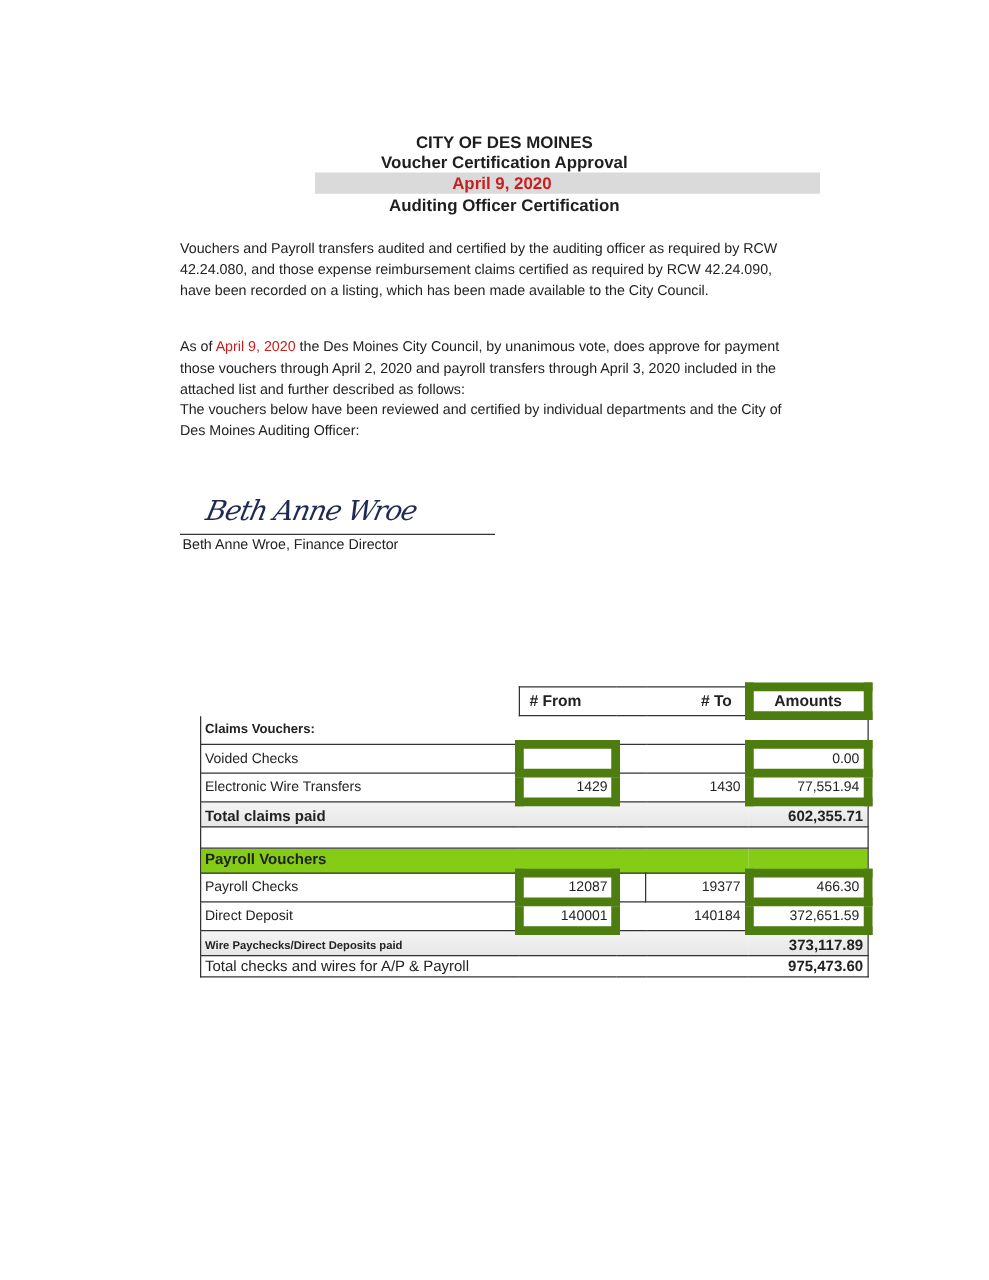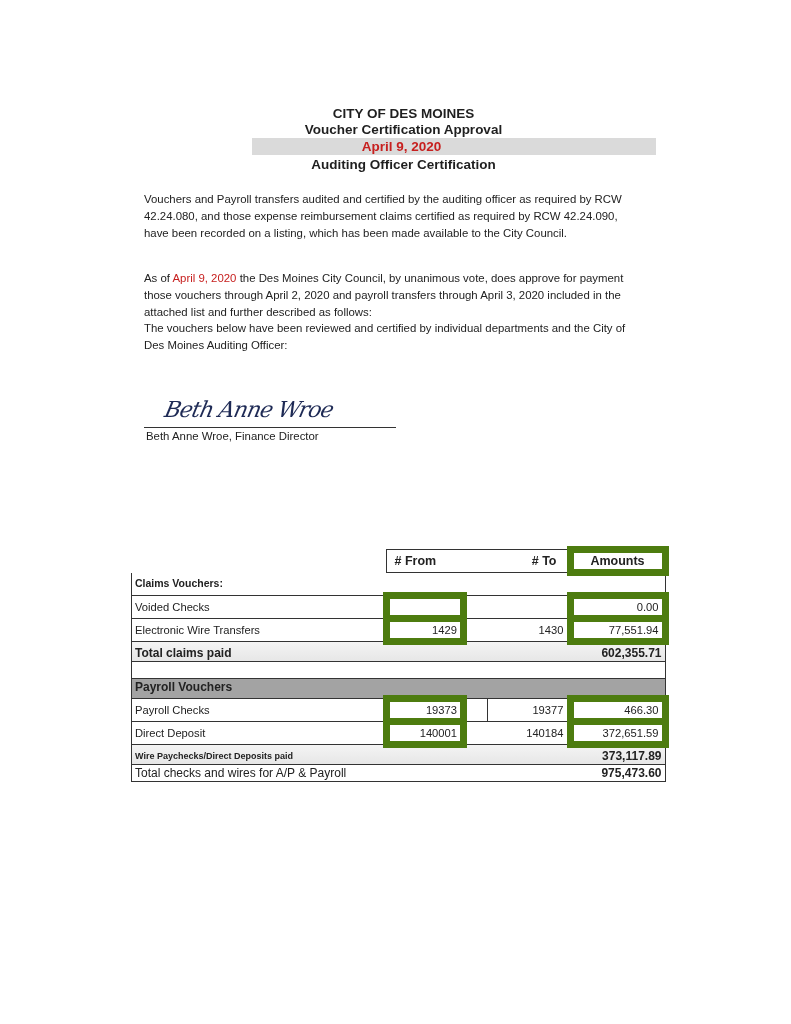--- a/index.html
+++ b/index.html
@@ -15,36 +15,36 @@
     .para { position: absolute; left: 144px; width: 500px; font-size: 11.4px; line-height: 17.2px; color: #222; }
     .p1 { top: 191px; }
     .p2 { top: 270px; }
     .p3 { top: 320px; }
     .red { color: #c7201f; }
     .sig { position: absolute; left: 165px; top: 397px; font-family: "DejaVu Serif", serif; font-style: italic;
       font-size: 22px; color: #1e2a55; letter-spacing: -1px; transform: skewX(-12deg); }
     .sig-line { position: absolute; left: 144px; top: 427px; width: 252px; height: 0; border-top: 1.2px solid #333; }
     .sig-name { position: absolute; left: 146px; top: 430px; font-size: 11.4px; color: #222; }
 
-    table.vt { position: absolute; left: 131px; top: 546px; border-collapse: collapse; font-size: 11.2px; color: #222; }
+    table.vt { position: absolute; left: 160px; top: 546px; border-collapse: collapse; font-size: 11.2px; color: #222; }
     table.vt td { padding: 0 3px; height: 16px; line-height: 16px; white-space: nowrap; }
     .c1 { width: 248px; }
     .c2 { width: 66px; }
     .c3 { width: 18px; }
     .c4 { width: 66px; }
     .c5 { width: 82px; }
     .num { text-align: right; }
     .hdr td { font-weight: bold; font-size: 12.5px; height: 18px; line-height: 18px; }
     .bx { border: 7px solid #4d7c0f; }
     .bl { border-left: 1px solid #333; }
     .br { border-right: 1px solid #333; }
     .bt { border-top: 1px solid #333; }
     .bb { border-bottom: 1px solid #333; }
     .shade { background: linear-gradient(#f4f4f4, #e6e6e6); }
-    .blue { background: #a3a3a3; }
+    .blue { background: #84cc16; }
     .bold { font-weight: bold; }
     .small-bold { font-weight: bold; font-size: 9px; }
     .tall td { height: 18px; line-height: 18px; }
   </style>
 </head>
 <body>
 
 <div class="page">
   <div class="head h-city">CITY OF DES MOINES</div>
   <div class="head h-sub">Voucher Certification Approval</div>
@@ -94,21 +94,21 @@
     <tr class="tall">
       <td class="bl bb" colspan="4"></td>
       <td class="br bb"></td>
     </tr>
     <tr class="tall blue">
       <td class="bl bb bold" colspan="4" style="font-size:12px;">Payroll Vouchers</td>
       <td class="br bb"></td>
     </tr>
     <tr>
       <td class="bl bb">Payroll Checks</td>
-      <td class="bx num">19373</td>
+      <td class="bx num">12087</td>
       <td class="bb br"></td>
       <td class="bb br num">19377</td>
       <td class="bx num">466.30</td>
     </tr>
     <tr>
       <td class="bl bb">Direct Deposit</td>
       <td class="bx num">140001</td>
       <td class="bb"></td>
       <td class="bb br num">140184</td>
       <td class="bx num">372,651.59</td>

